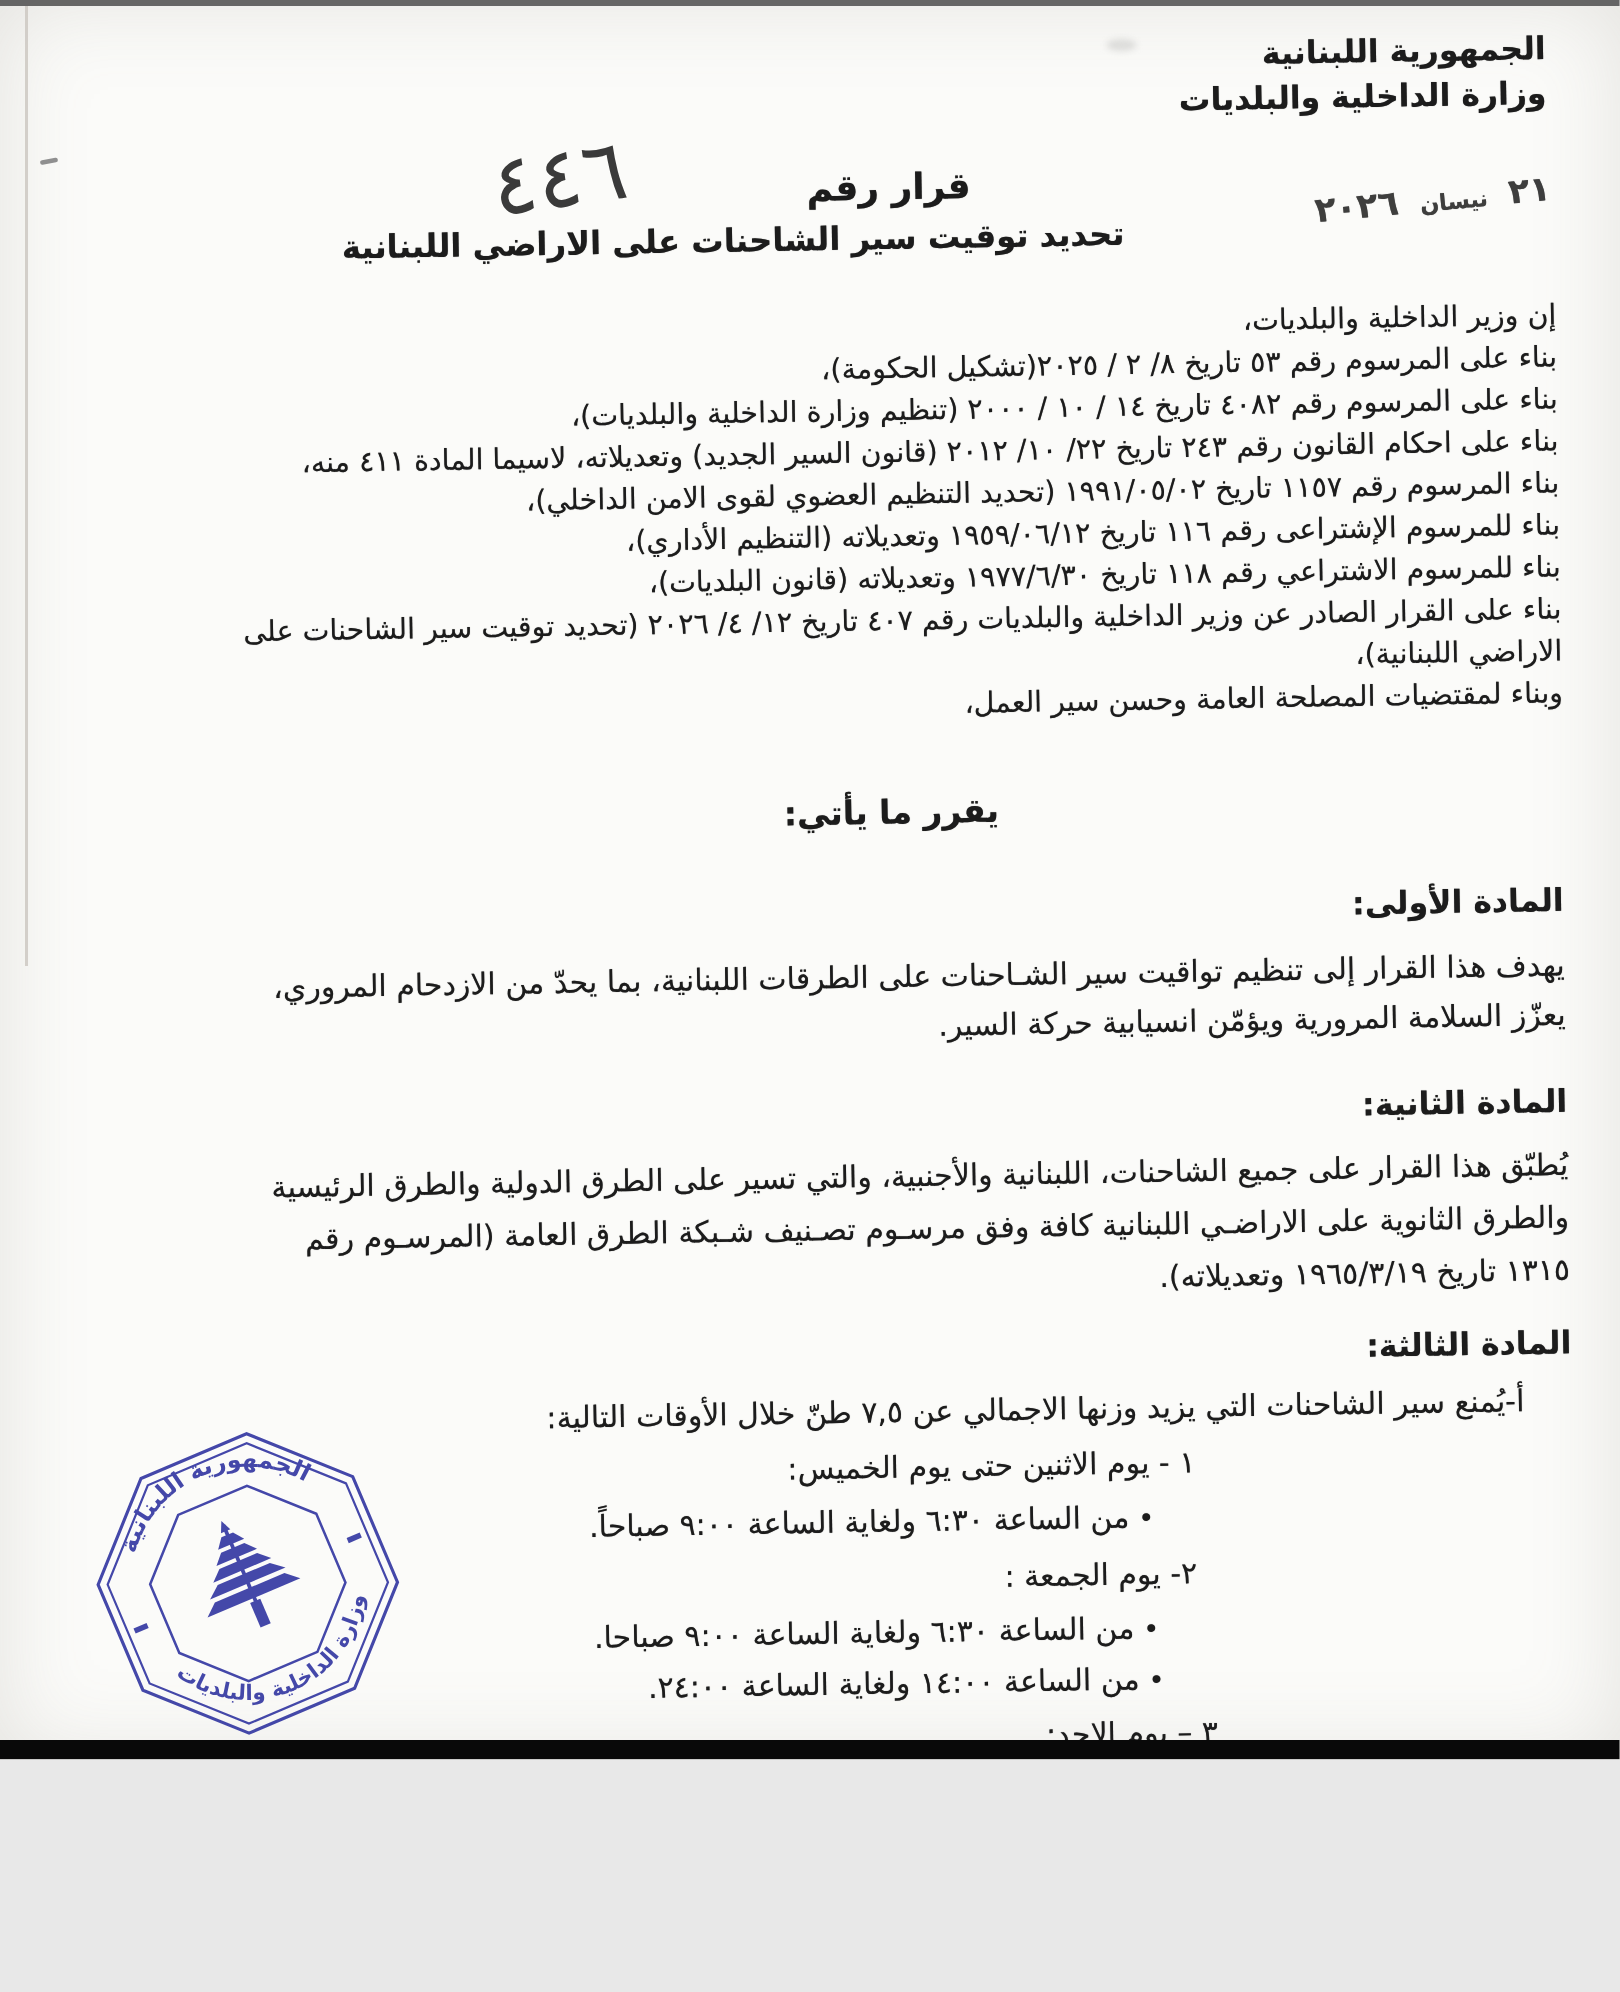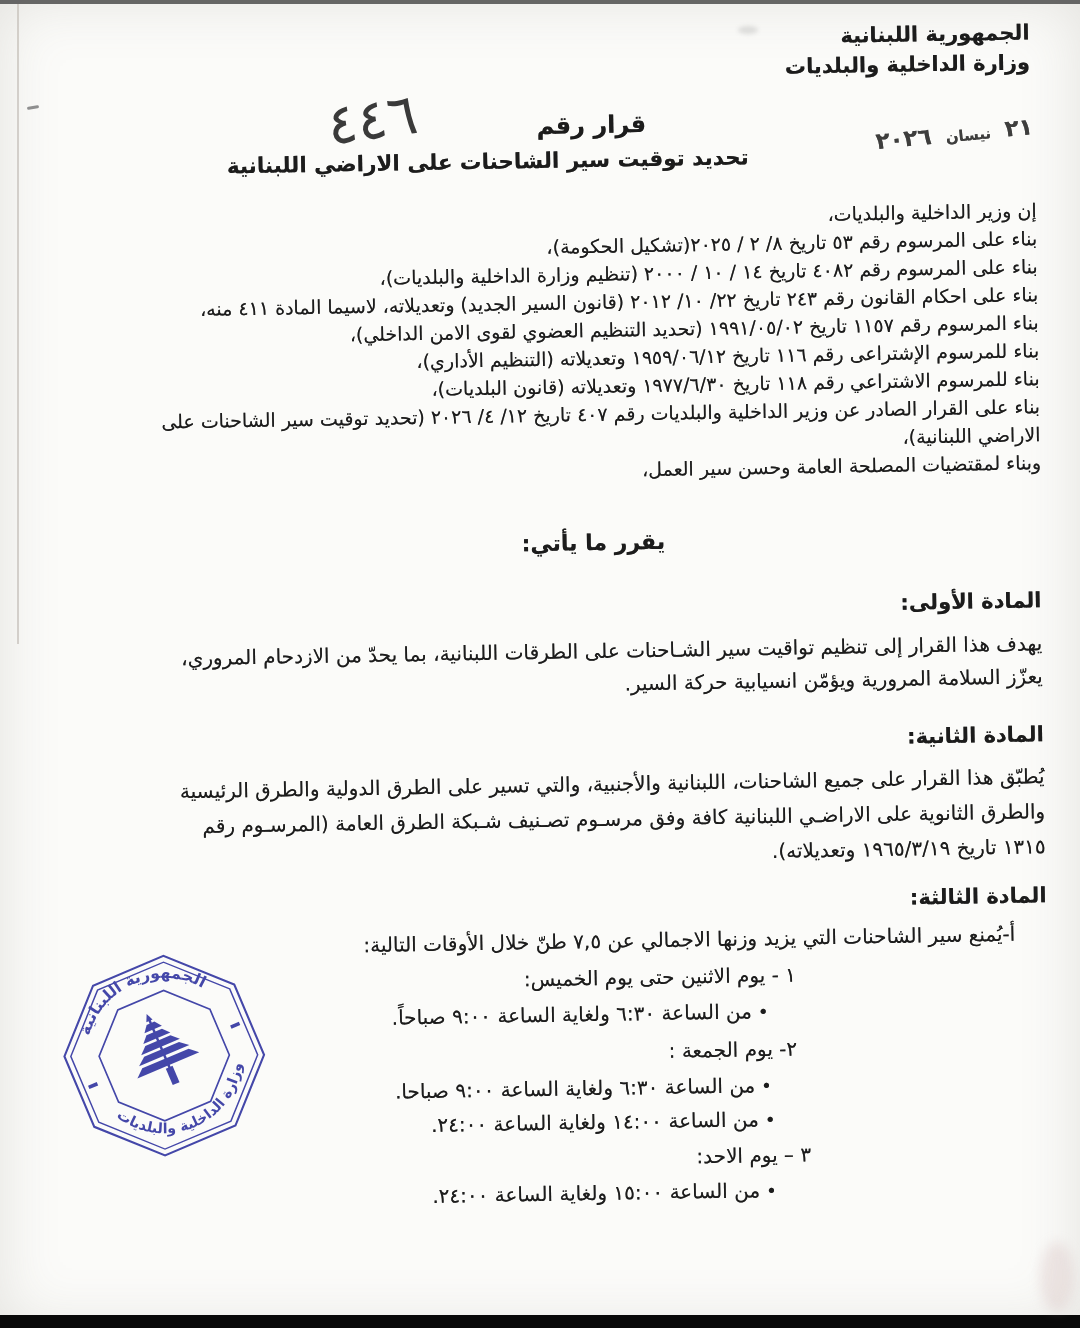--- a/index.html
+++ b/index.html
@@ -1,17 +1,17 @@
 <!DOCTYPE html>
 <html lang="ar" dir="rtl"><head>
 <meta charset="utf-8">
 <style>
   html,body{margin:0;padding:0;background:#e8e8e8;}
   .page{
-    position:relative;width:1080px;height:1328px;margin:0 auto;
+    position:relative;width:1080px;height:1173px;margin:0 auto;
     background:#fbfbf9;overflow:hidden;
     font-family:"DejaVu Sans",sans-serif;color:#1c1c1c;direction:rtl;
     box-shadow:inset 0 0 60px rgba(120,115,105,.18);
   }
   .rot{position:absolute;inset:0;transform:rotate(-1deg);transform-origin:50% 48%;}
   .abs{position:absolute;}
   .txt{text-shadow:0 0 .5px rgba(10,10,10,.6);}
   
   .ministry{top:26px;right:40px;text-align:right;font-weight:bold;font-size:21px;line-height:30px;}
   .datestamp{top:128px;right:38px;display:flex;direction:rtl;align-items:baseline;gap:14px;

